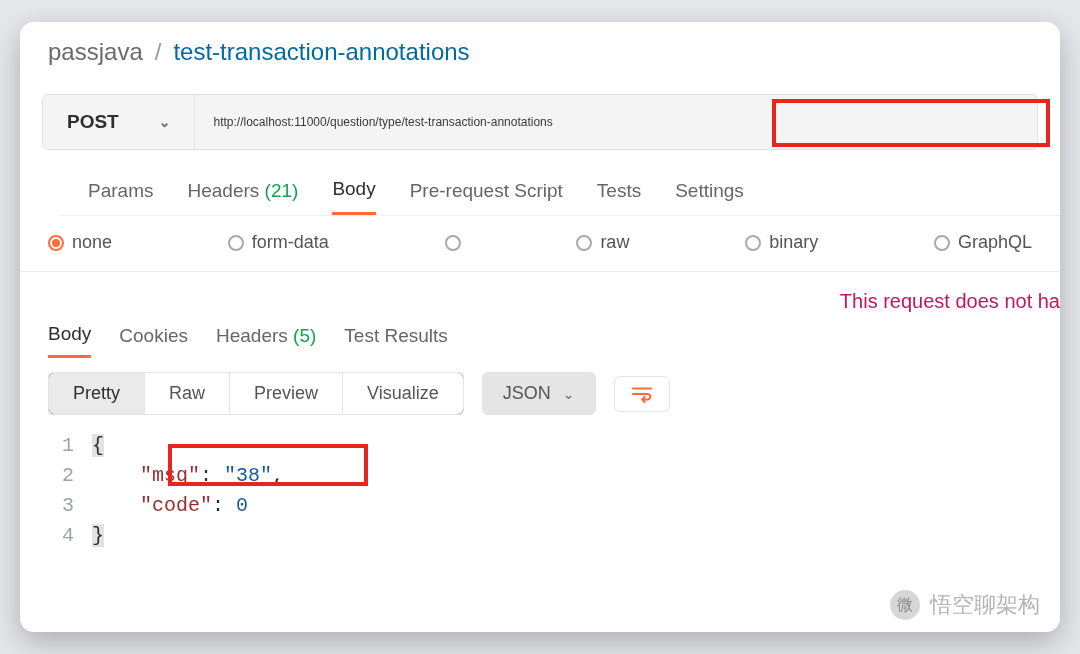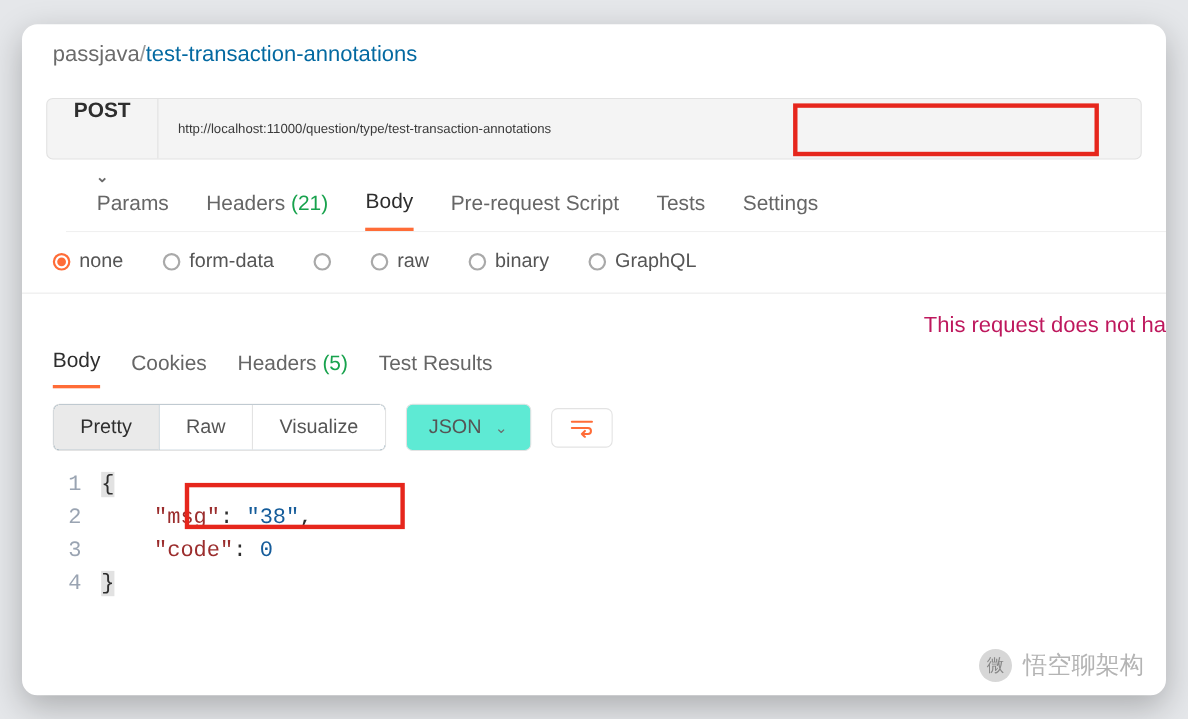--- a/index.html
+++ b/index.html
@@ -20,22 +20,23 @@
     border-radius: 14px;
     box-shadow: 0 10px 30px rgba(0,0,0,0.25);
     overflow: hidden;
     position: relative;
   }
 
   
   .breadcrumb {
     display: flex;
     align-items: center;
+    gap: 12px;
     padding: 16px 28px 10px 28px;
-    font-size: 20px;
+    font-size: 24px;
     color: #6b6b6b;
   }
   .crumb-current { color: #0369a1; font-weight: 500; }
   .crumb-sep { color: #9a9a9a; }
 
   
   .url-row {
     margin: 18px 22px 0 22px;
     display: flex;
     align-items: stretch;
@@ -47,21 +48,20 @@
   .method-select {
     display: flex;
     align-items: center;
     gap: 40px;
     padding: 0 24px;
     font-weight: 600;
     color: #2e2e2e;
     border-right: 1px solid #e2e2e2;
     cursor: pointer;
     font-size: 19px;
-    flex-direction: column;
   }
   .chevron { font-size: 14px; color: #6b6b6b; }
   .url-input-wrap {
     flex: 1;
     display: flex;
     align-items: center;
     padding: 0 18px;
     position: relative;
     font-size: 12px;
     color: #3a3a3a;
@@ -102,20 +102,21 @@
 
   
   .radio-row {
     display: flex;
     align-items: center;
     gap: 36px;
     padding: 16px 28px 18px 28px;
     font-size: 18px;
     color: #555;
     border-bottom: 1px solid #ececec;
+    justify-content: space-between;
   }
   .radio-opt { display: flex; align-items: center; gap: 8px; cursor: pointer; }
   .radio-circle {
     width: 16px; height: 16px; border-radius: 50%;
     border: 2px solid #a9a9a9; display: inline-block; position: relative;
   }
   .radio-opt.selected .radio-circle { border-color: #ff6c37; }
   .radio-opt.selected .radio-circle::after {
     content: ""; position: absolute; inset: 2px; border-radius: 50%; background: #ff6c37;
   }
@@ -164,21 +165,21 @@
     background: #fff;
     border-right: 1px solid #e3e3e3;
   }
   .seg-btn:last-child { border-right: none; }
   .seg-btn.active { background: #eaeaea; color: #2e2e2e; font-weight: 500; }
   .seg-btn:not(.active) { background: #fff; }
 
   .format-select {
     display: flex; align-items: center; gap: 12px;
     padding: 10px 20px; border: 1px solid #e3e3e3; border-radius: 6px;
-    background: #5eead4; color: #555; font-size: 18px; cursor: pointer;
+    background: #e5e5e5; color: #555; font-size: 18px; cursor: pointer;
   }
   .wrap-btn {
     padding: 8px 16px; border: 1px solid #e3e3e3; border-radius: 6px;
     background: #fff; color: #ff6c37; cursor: pointer;
     display: flex; align-items: center;
   }
   .wrap-btn svg { width: 22px; height: 18px; }
 
   
   .code-area {
@@ -295,20 +296,21 @@
       <span>Headers</span>
       <span class="count-green">(5)</span>
     </div>
     <div class="resp-tab">Test Results</div>
   </div>
 
   <div class="view-row">
     <div class="seg">
       <div class="seg-btn active">Pretty</div>
       <div class="seg-btn">Raw</div>
+      <div class="seg-btn">Preview</div>
       <div class="seg-btn">Visualize</div>
     </div>
     <div class="format-select">
       <span>JSON</span>
       <span class="chevron">⌄</span>
     </div>
     <div class="wrap-btn">
       <svg viewBox="0 0 24 18">
         <path d="M2 3 H22 M2 9 H18 a3 3 0 0 1 0 6 H12 M12 15 l3 -3 M12 15 l3 3" stroke="#ff6c37" stroke-width="2" fill="none" stroke-linecap="round"></path>
       </svg>

